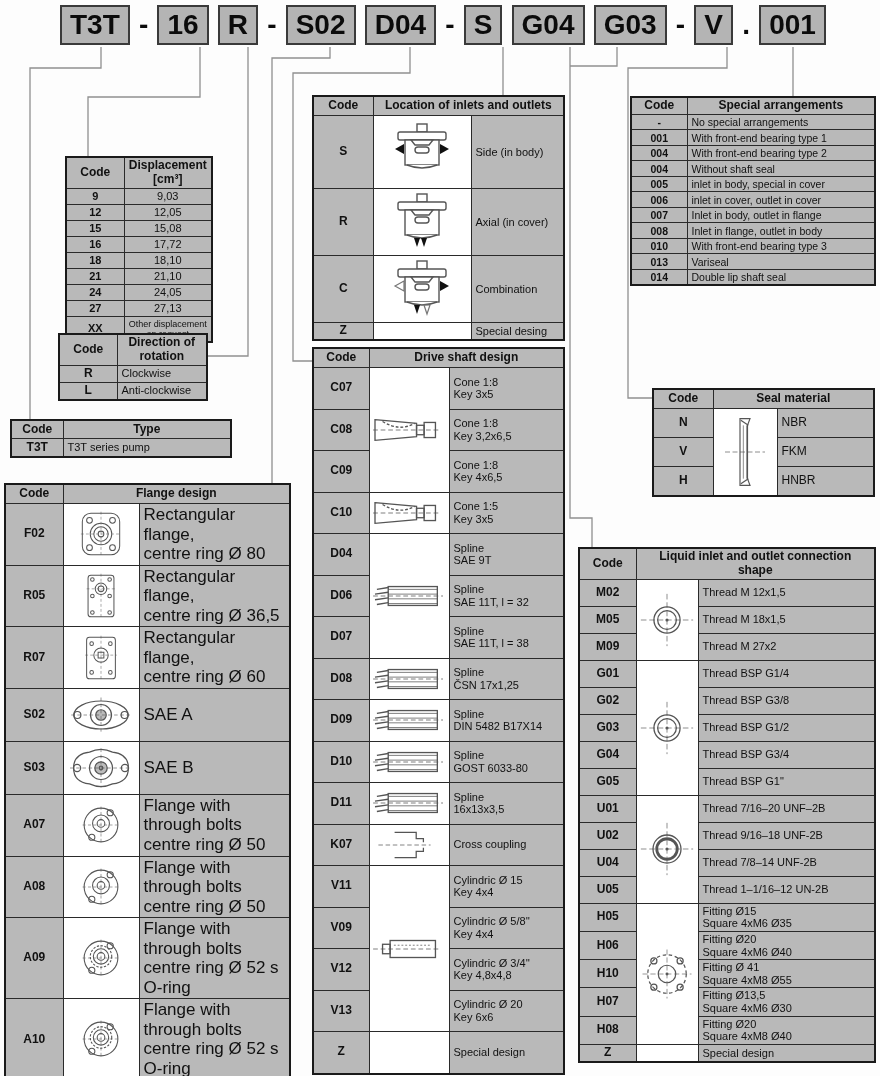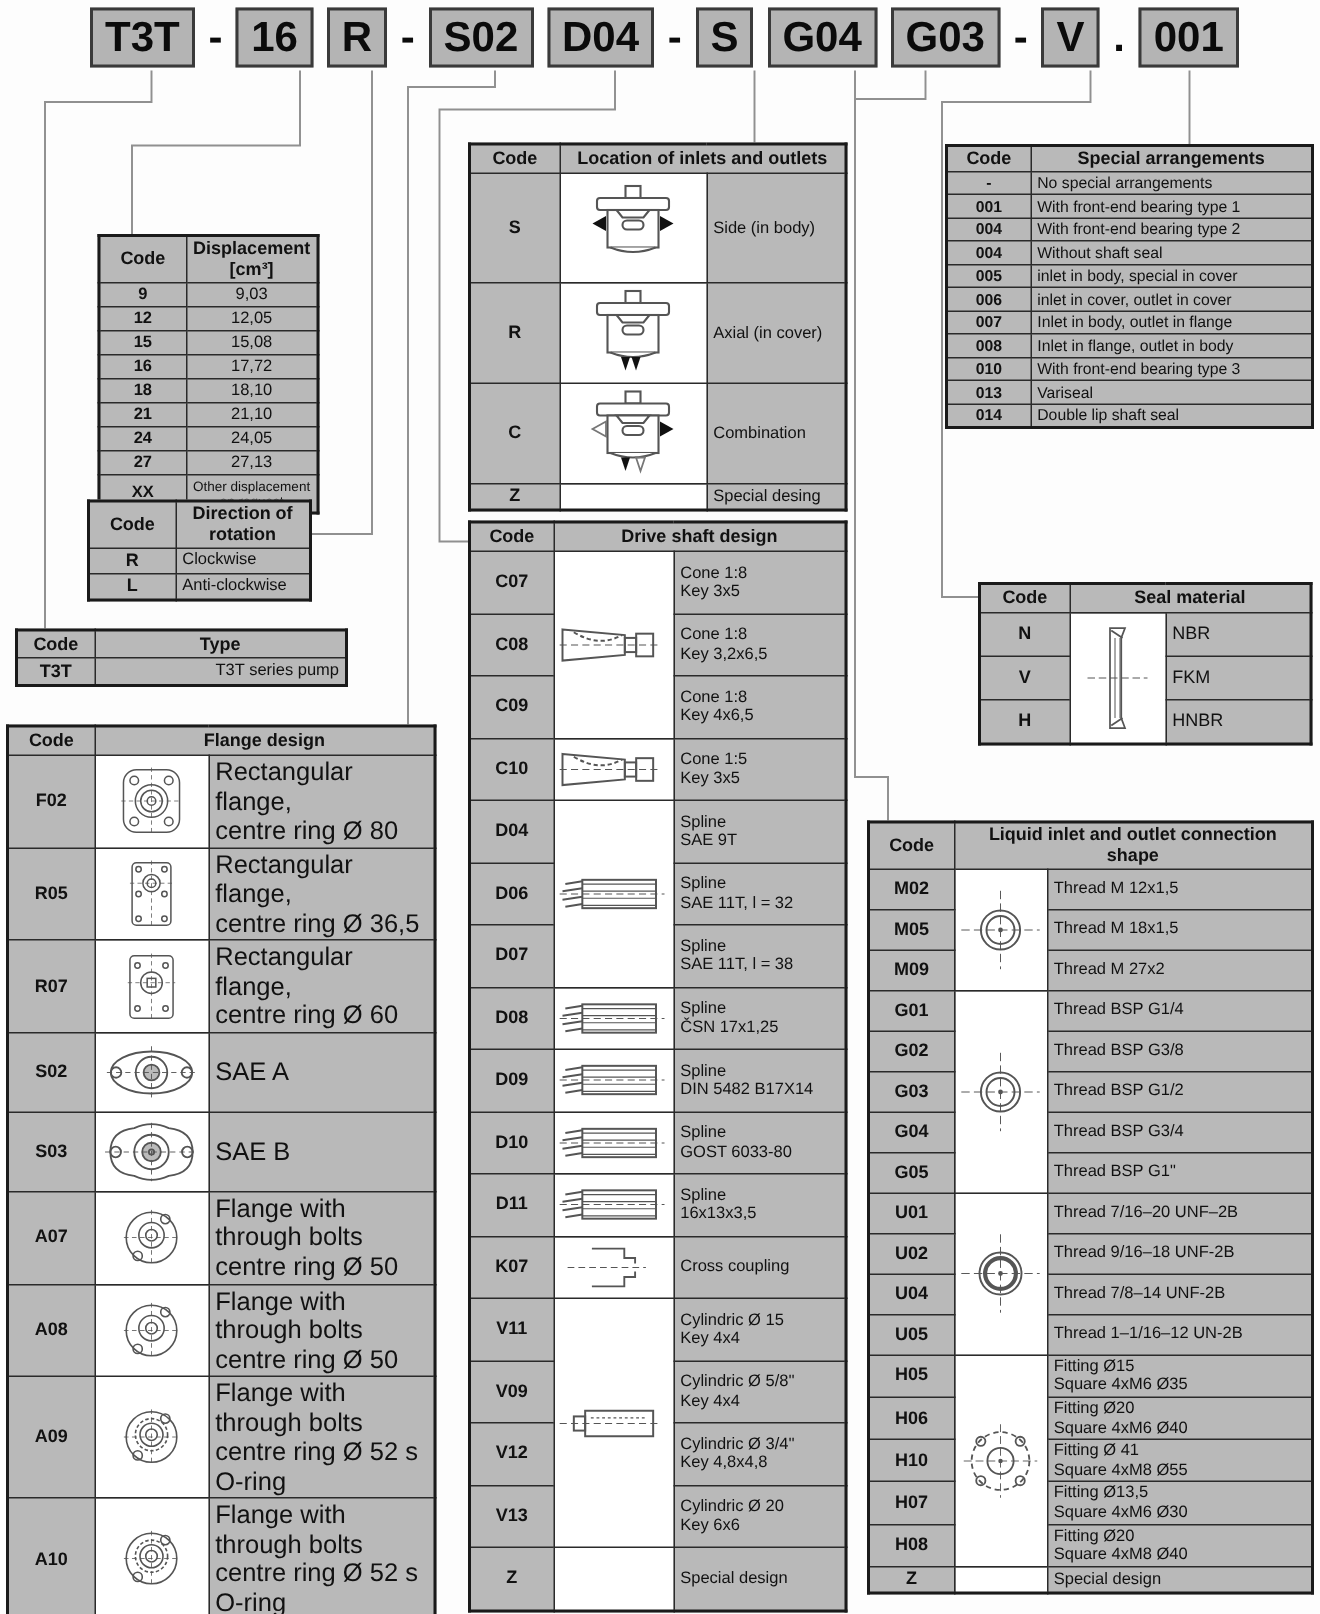--- a/index.html
+++ b/index.html
@@ -33,21 +33,21 @@
 
   #t-direction{left:58px;top:333px;width:150px;}
   #t-direction col:nth-child(1){width:58px}
   #t-direction th{height:26px}
   #t-direction td{height:14px}
 
   #t-type{left:10px;top:419px;width:222px;}
   #t-type col:nth-child(1){width:52px}
   #t-type th{height:15px}
   #t-type td{height:15px}
-  #t-type td.desc{text-align:right}
+  #t-type td.desc{text-align:left}
 
   #t-location{left:312px;top:95px;width:253px;}
   #t-location col:nth-child(1){width:60px}
   #t-location col:nth-child(2){width:98px}
   #t-location th{height:16px}
   #t-location tbody tr:nth-child(1) td{height:70px}
   #t-location tbody tr:nth-child(2) td{height:64px}
   #t-location tbody tr:nth-child(3) td{height:64px}
   #t-location tbody tr:nth-child(4) td{height:14px}
 

